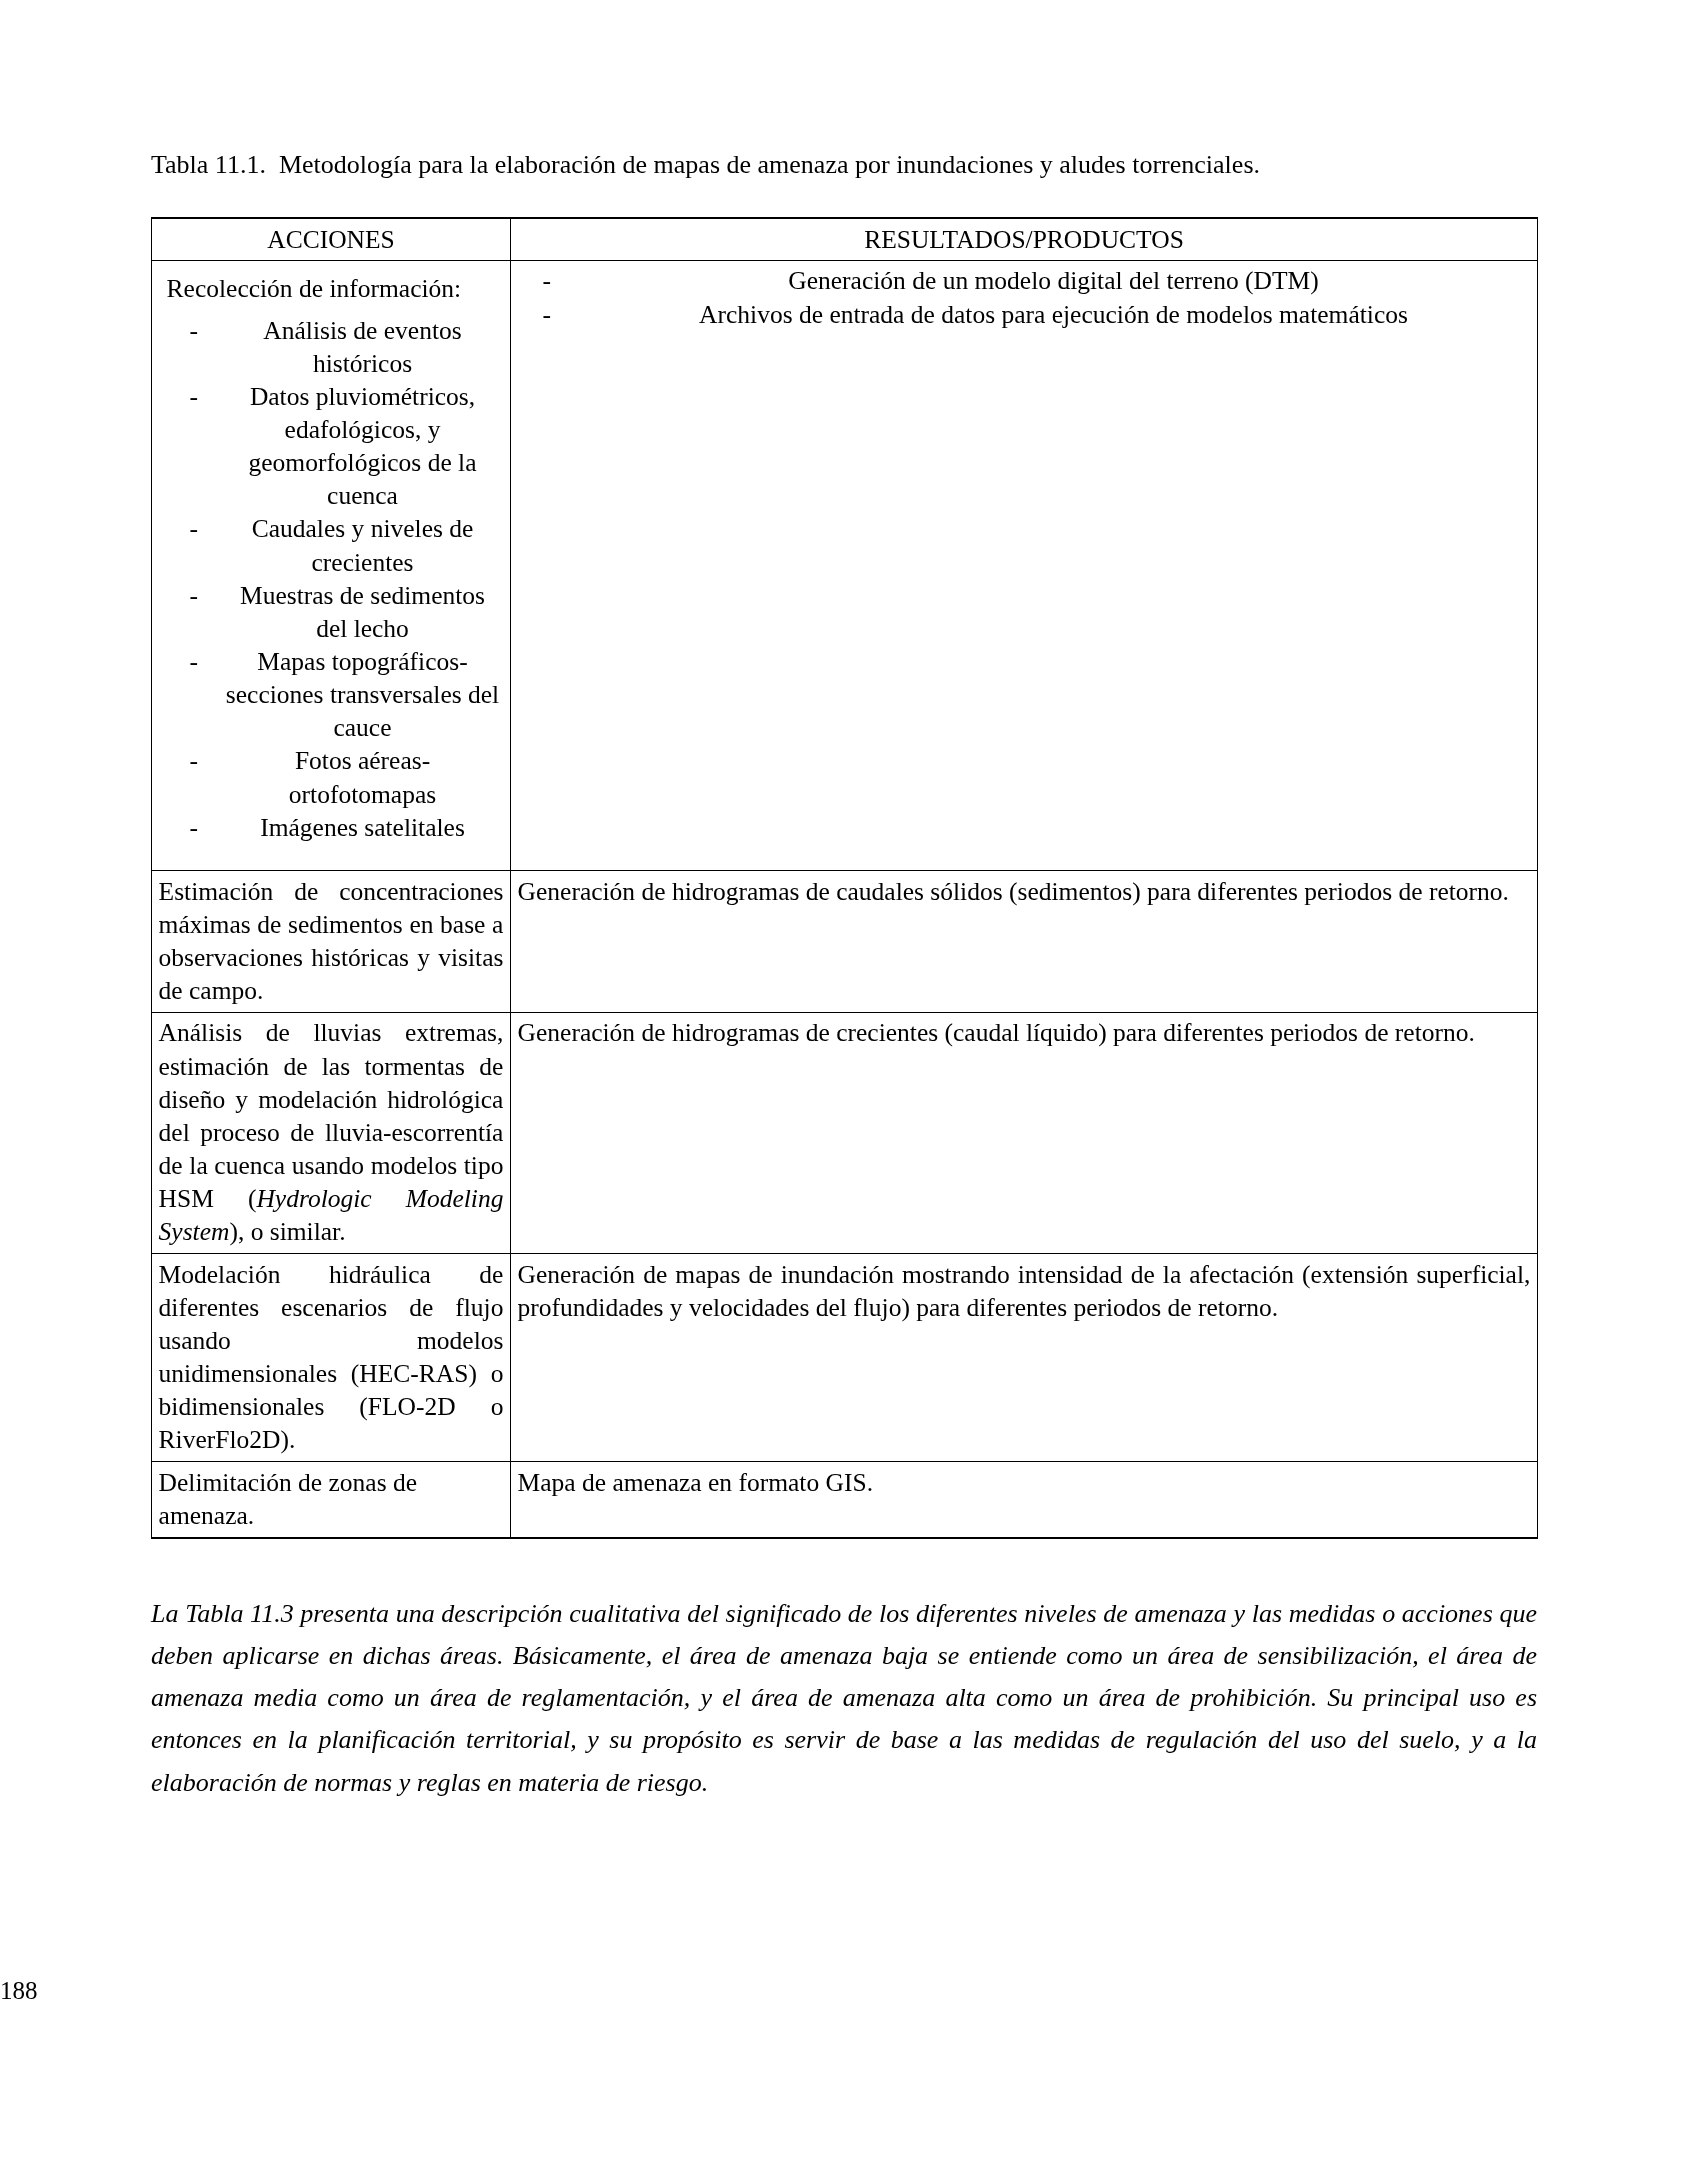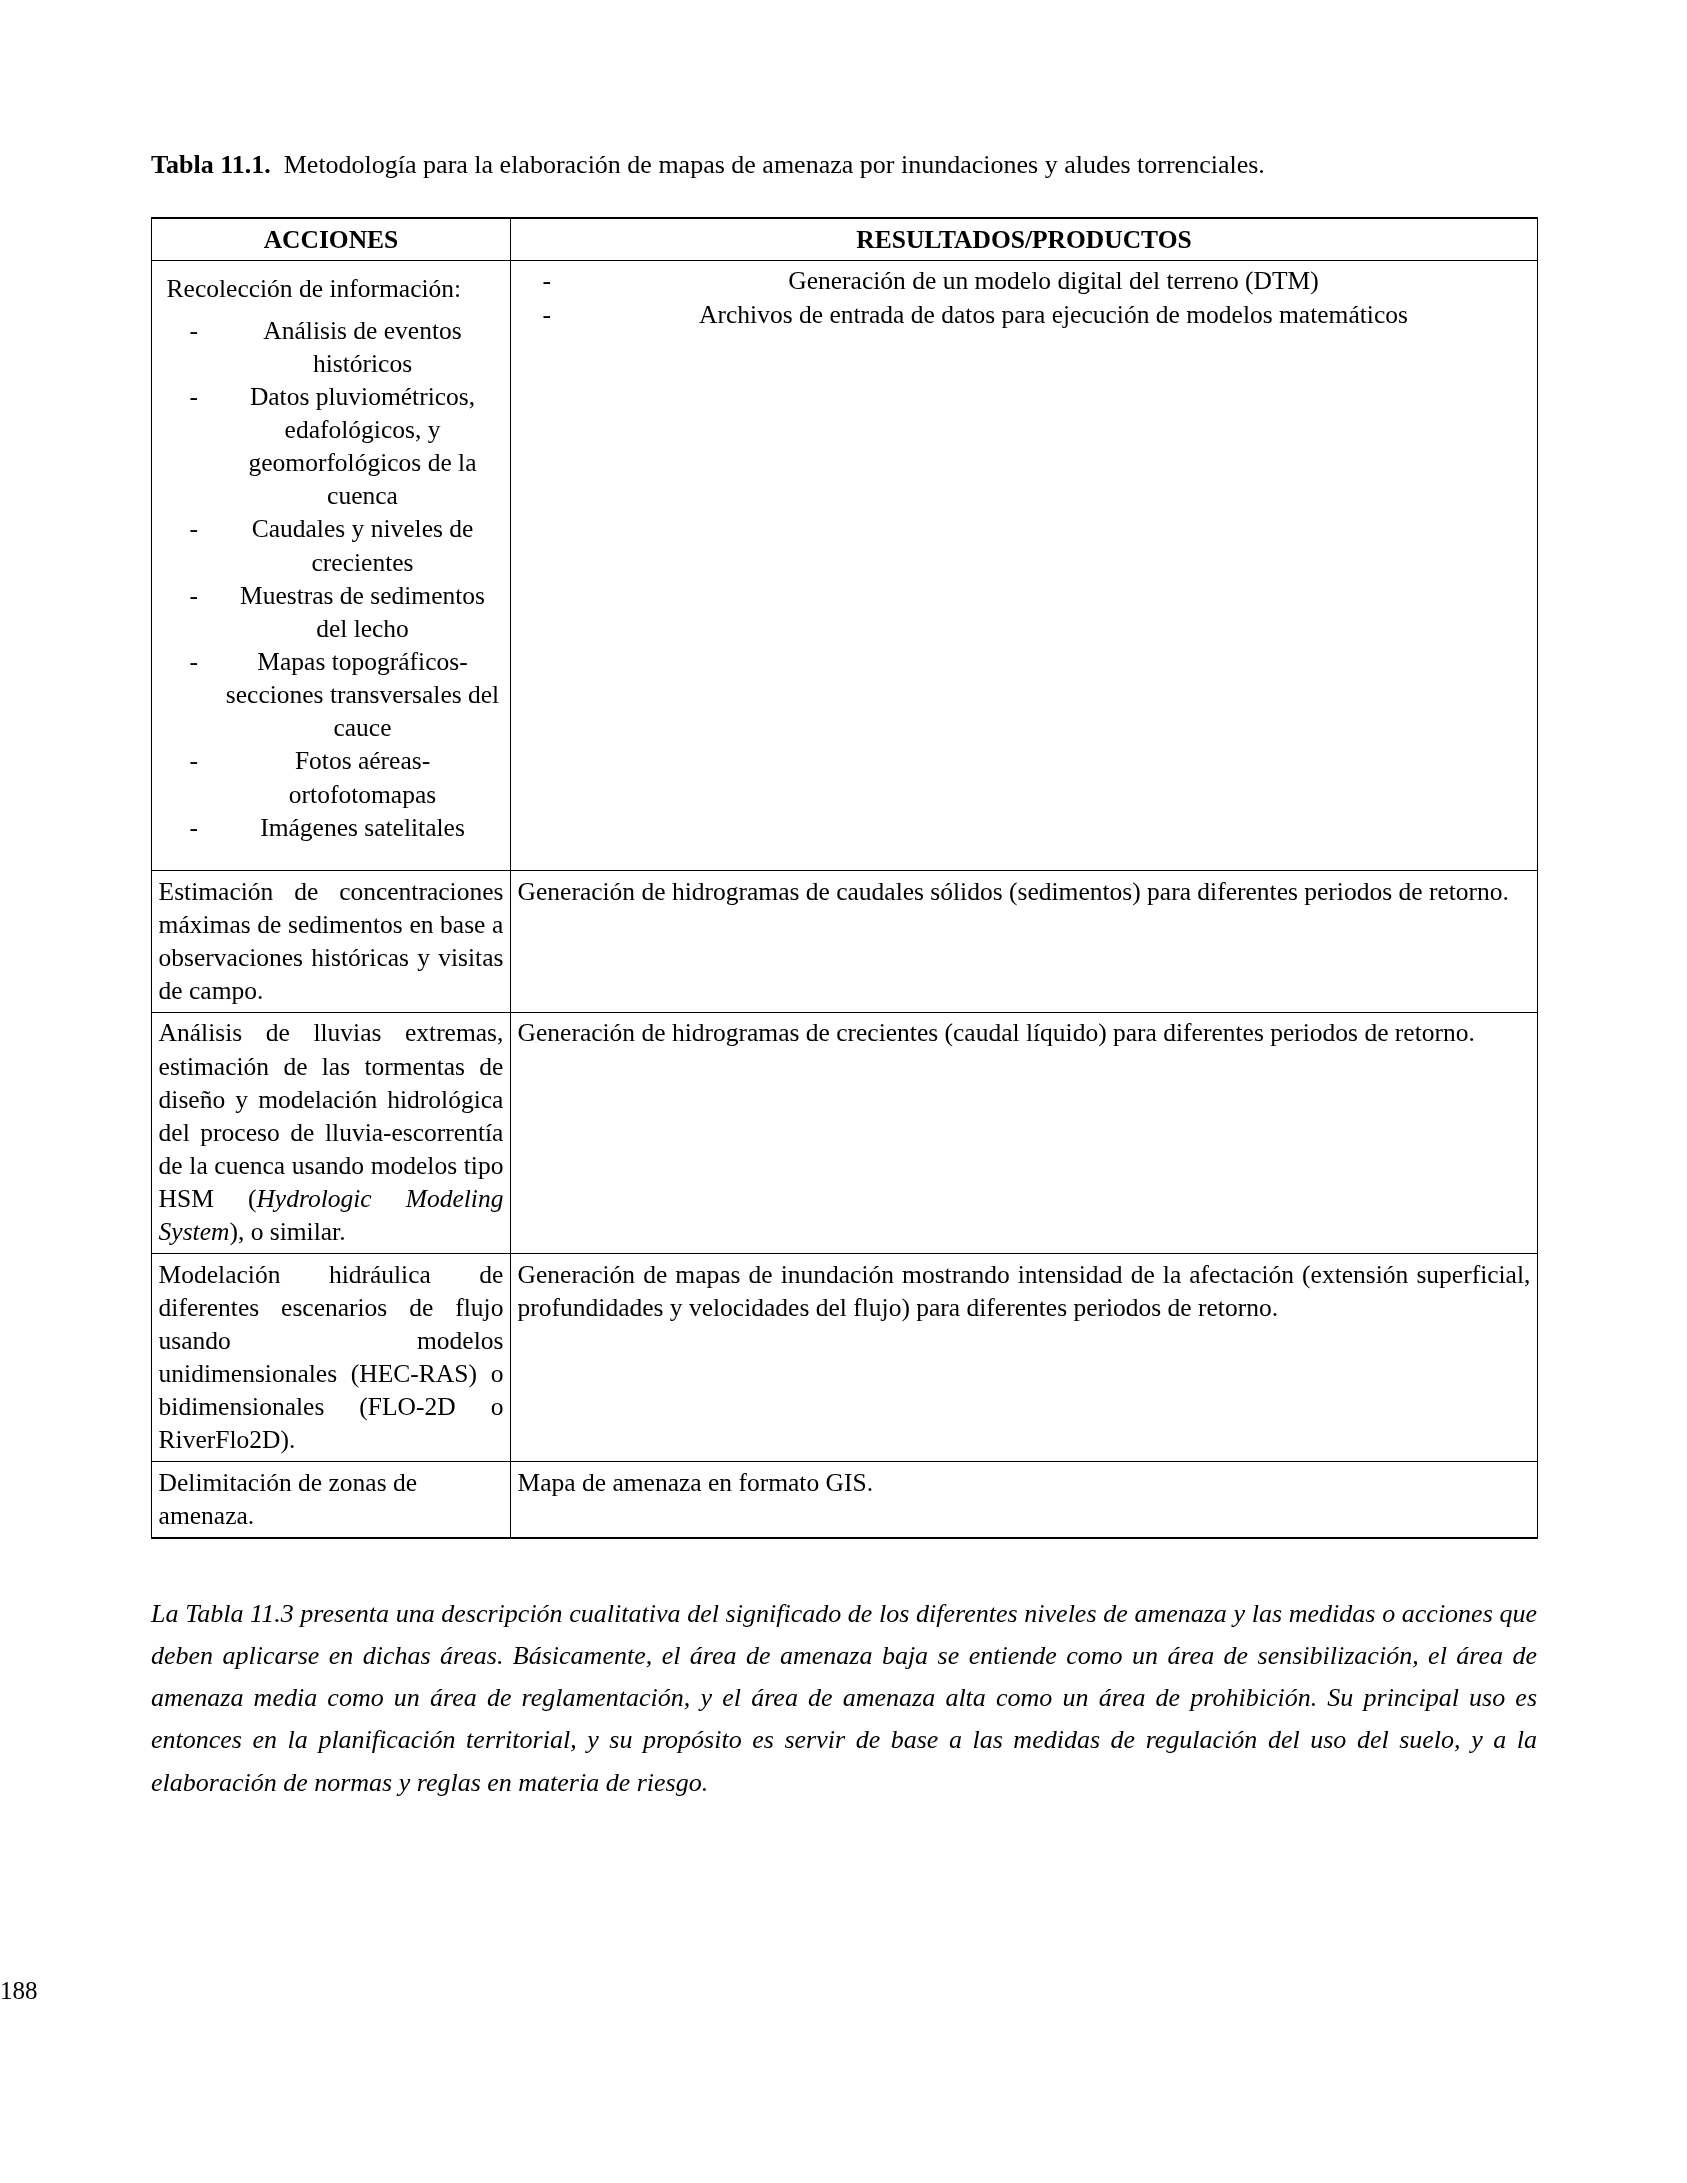--- a/index.html
+++ b/index.html
@@ -31,21 +31,21 @@
 
   
   .caption {
     font-size: 26px;
     line-height: 1.30;
     text-align: justify;
     text-align-last: left;
     margin: 0 0 35px 0;
   }
   .caption .cap-label {
-    font-weight: bold;
+    font-weight: normal;
     margin-top: 37px;
   }
   .caption .cap-gap {
     display: inline-block;
     width: 13px;
   }
 
   
   table.metodologia {
     border-collapse: collapse;
@@ -59,21 +59,21 @@
   table.metodologia th,
   table.metodologia td {
     border: 1.2px solid #000000;
     vertical-align: top;
     padding: 3.3px 6.6px 5px 6.6px;
     font-size: 25.5px;
     line-height: 1.30;
   }
   table.metodologia thead th {
     text-align: center;
-    font-weight: bold;
+    font-weight: normal;
     border-top-width: 2.5px;
     padding-top: 4.1px;
     padding-bottom: 4.1px;
   }
   table.metodologia tbody tr:last-child td {
     border-bottom-width: 2.5px;
   }
   td.just {
     text-align: justify;
     text-align-last: left;

